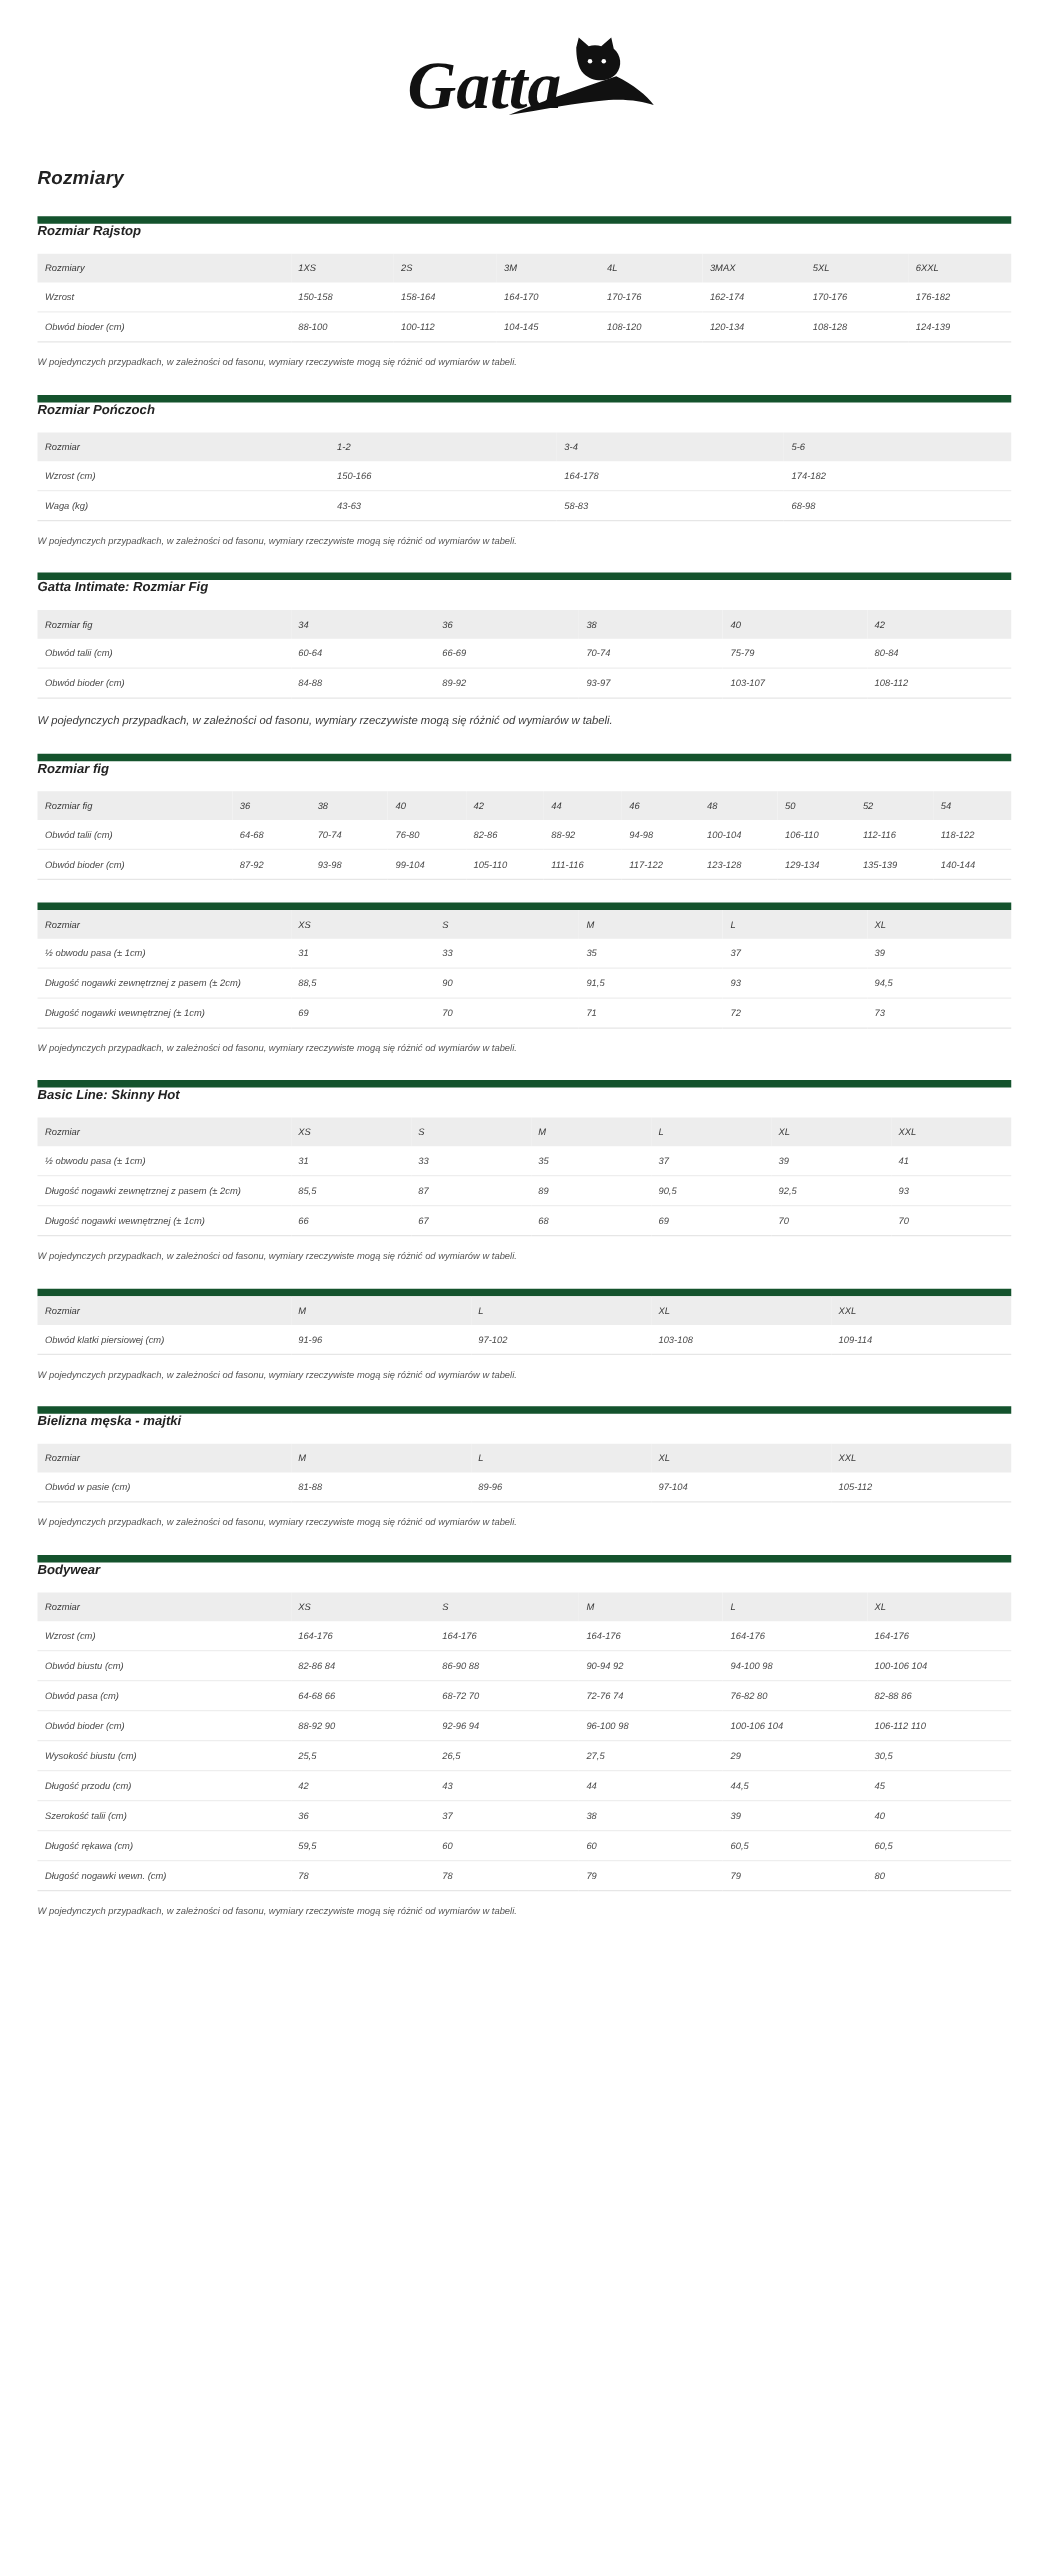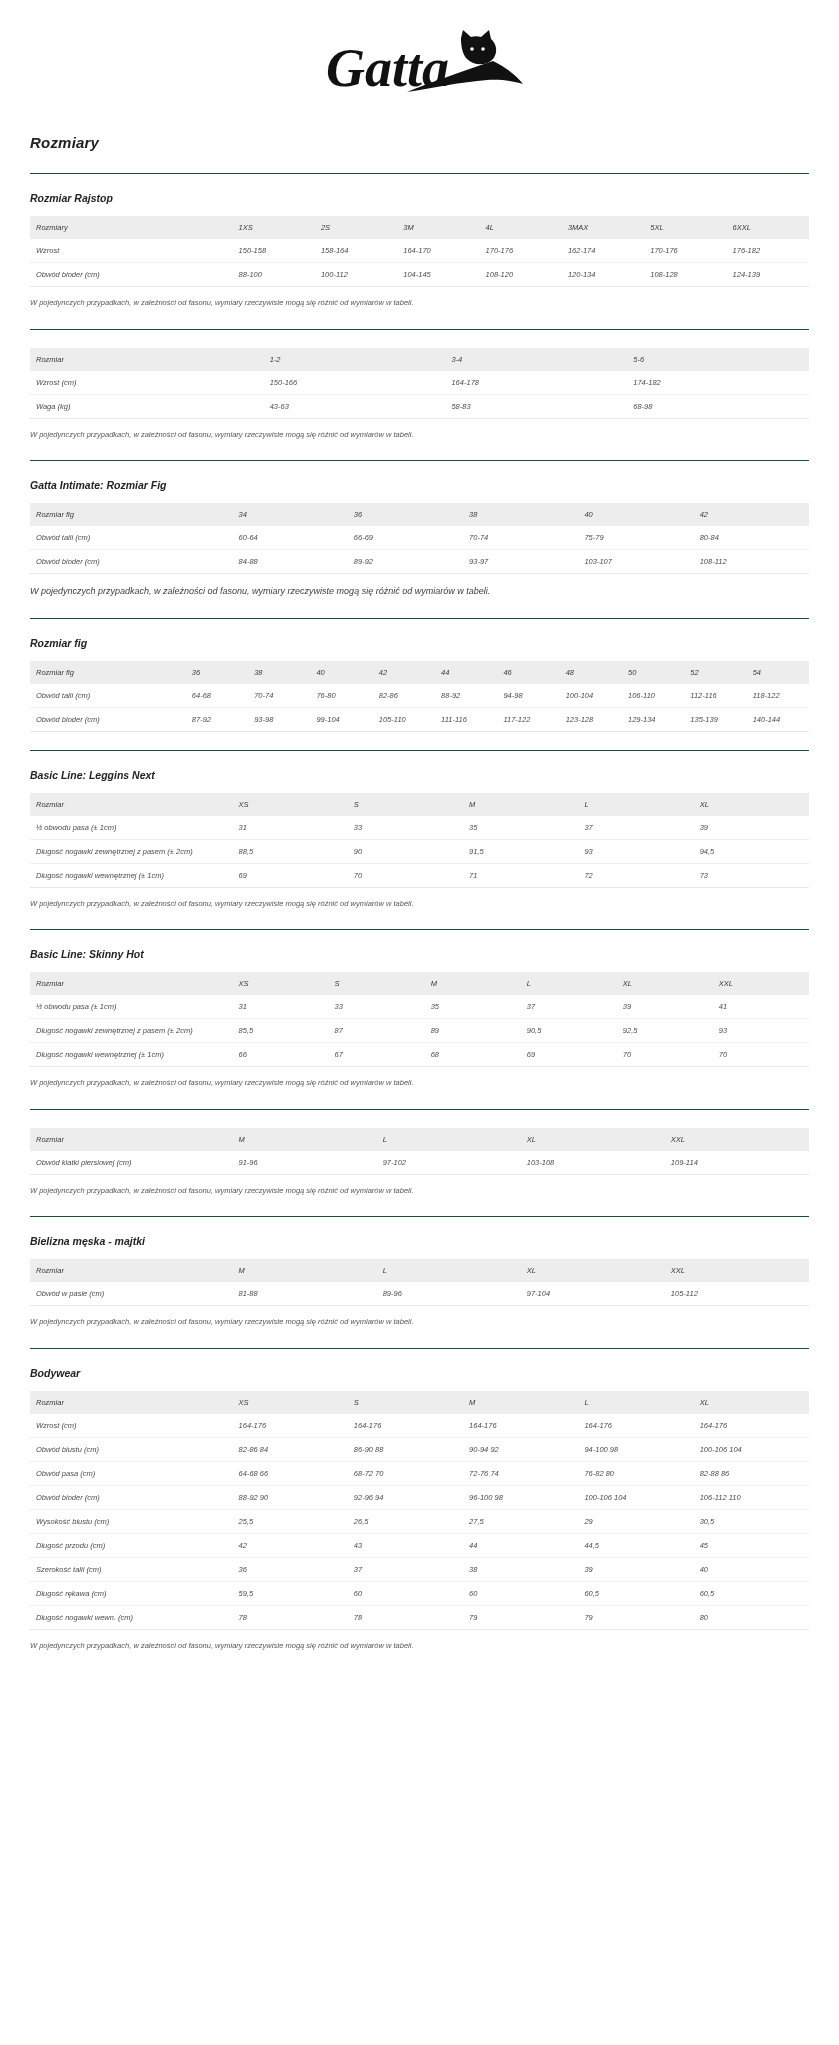--- a/index.html
+++ b/index.html
@@ -30,22 +30,21 @@
     font-style: italic;
   }
   h1.page-title {
     font-size: 15px;
     font-weight: bold;
     color: #222222;
     margin: 16px 0 22px 0;
     letter-spacing: 0.2px;
   }
   .section {
-    border-top: 1px solid #14532d;
-    padding-top: 18px;
+    border-top: 6px solid #14532d;
     margin-bottom: 4px;
   }
   .section:first-of-type { }
   h2.section-title {
     font-size: 10.5px;
     font-weight: bold;
     color: #222222;
     margin: 0 0 12px 0;
   }
   table.size-table {
@@ -153,20 +152,21 @@
                 <td>108-120</td>
                 <td>120-134</td>
                 <td>108-128</td>
                 <td>124-139</td>
               </tr>
             </tbody>
           </table>
           <p class="note">W pojedynczych przypadkach, w zależności od fasonu, wymiary rzeczywiste mogą się różnić od wymiarów w tabeli.</p>
         </div>
         <div class="section">
+          <h2 class="section-title">Rozmiar Pończoch</h2>
           <table class="size-table">
             <colgroup>
               <col style="width: 30%;">
               <col style="width: 23.3333%;">
               <col style="width: 23.3333%;">
               <col style="width: 23.3333%;">
             </colgroup>
             <thead>
               <tr>
                 <th>Rozmiar</th>
@@ -290,21 +290,20 @@
                 <td>123-128</td>
                 <td>129-134</td>
                 <td>135-139</td>
                 <td>140-144</td>
               </tr>
             </tbody>
           </table>
           <div class="spacer-bottom"></div>
         </div>
         <div class="section">
-          <h2 class="section-title">Basic Line: Leggins Next</h2>
           <table class="size-table">
             <colgroup>
               <col style="width: 26%;">
               <col style="width: 14.8%;">
               <col style="width: 14.8%;">
               <col style="width: 14.8%;">
               <col style="width: 14.8%;">
               <col style="width: 14.8%;">
             </colgroup>
             <thead>

